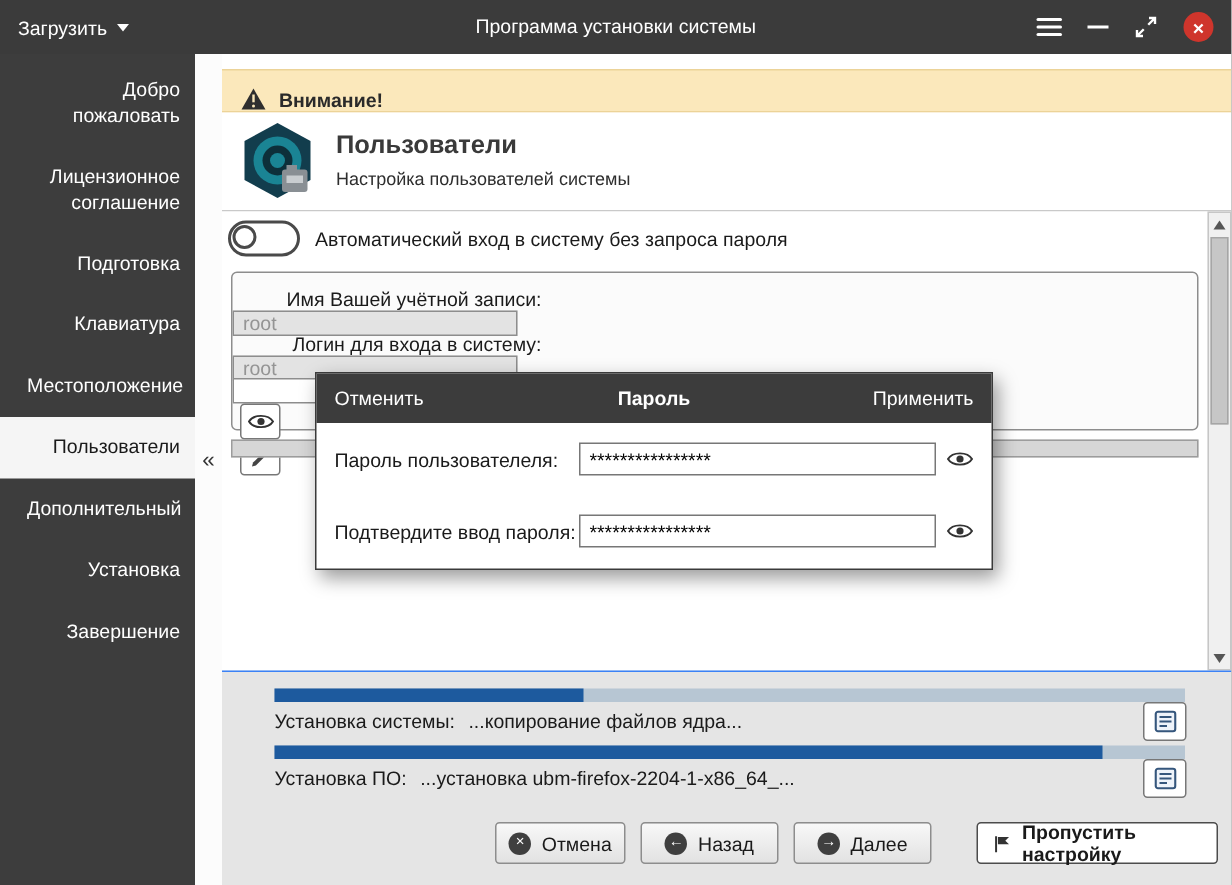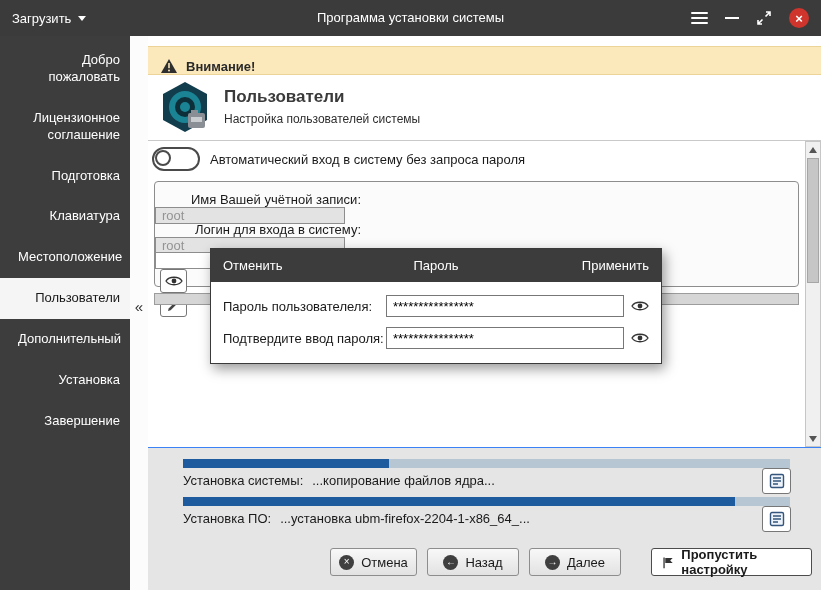--- a/index.html
+++ b/index.html
@@ -57,24 +57,24 @@
   .icon-btn { width:27px; height:24px; margin-left:5px; background:#fff; border:1px solid #777; border-radius:3px;
               display:flex; align-items:center; justify-content:center; cursor:pointer; flex:none; }
 
   .strength-bar { position:absolute; top:152px; left:6px; width:645px; height:12px; background:#d6d6d6; border:1px solid #9c9c9c; }
 
   
   .dialog { position:absolute; top:212px; left:62px; width:452px; z-index:20; background:#fff;
             border:1px solid #3a3a3a; box-shadow:3px 5px 12px rgba(0,0,0,0.4); }
   .dialog-header { height:33px; background:#3c3c3c; color:#fff; display:flex; align-items:center; padding:0 12px; }
   .dialog-cancel { width:110px; cursor:pointer; }
-  .dialog-title { flex:1; text-align:center; font-weight:normal; }
+  .dialog-title { flex:1; text-align:center; font-weight:bold; }
   .dialog-apply { width:110px; text-align:right; cursor:pointer; }
   .dialog-body { padding:13px 12px 12px; }
-  .dialog-row { display:flex; align-items:center; margin-bottom:10px; }
+  .dialog-row { display:flex; align-items:center; margin-bottom:26px; }
   .dialog-row:last-child { margin-bottom:2px; }
   .dialog-label { width:168px; white-space:nowrap; }
   .dialog-input { width:245px; height:22px; border:1px solid #777; background:#fff;
                   font-family:"Liberation Sans", sans-serif; font-size:13px; padding:0 6px; }
   .eye-plain { margin-left:7px; cursor:pointer; display:flex; }
 
   
   .scrollbar { position:absolute; top:105px; right:0; width:16px; height:306px; background:#f0f0f0; border:1px solid #c6c6c6; }
   .sb-btn { position:absolute; left:0; width:14px; height:15px; display:flex; align-items:center; justify-content:center; cursor:pointer; }
   .sb-up { top:0; } .sb-down { bottom:0; }

